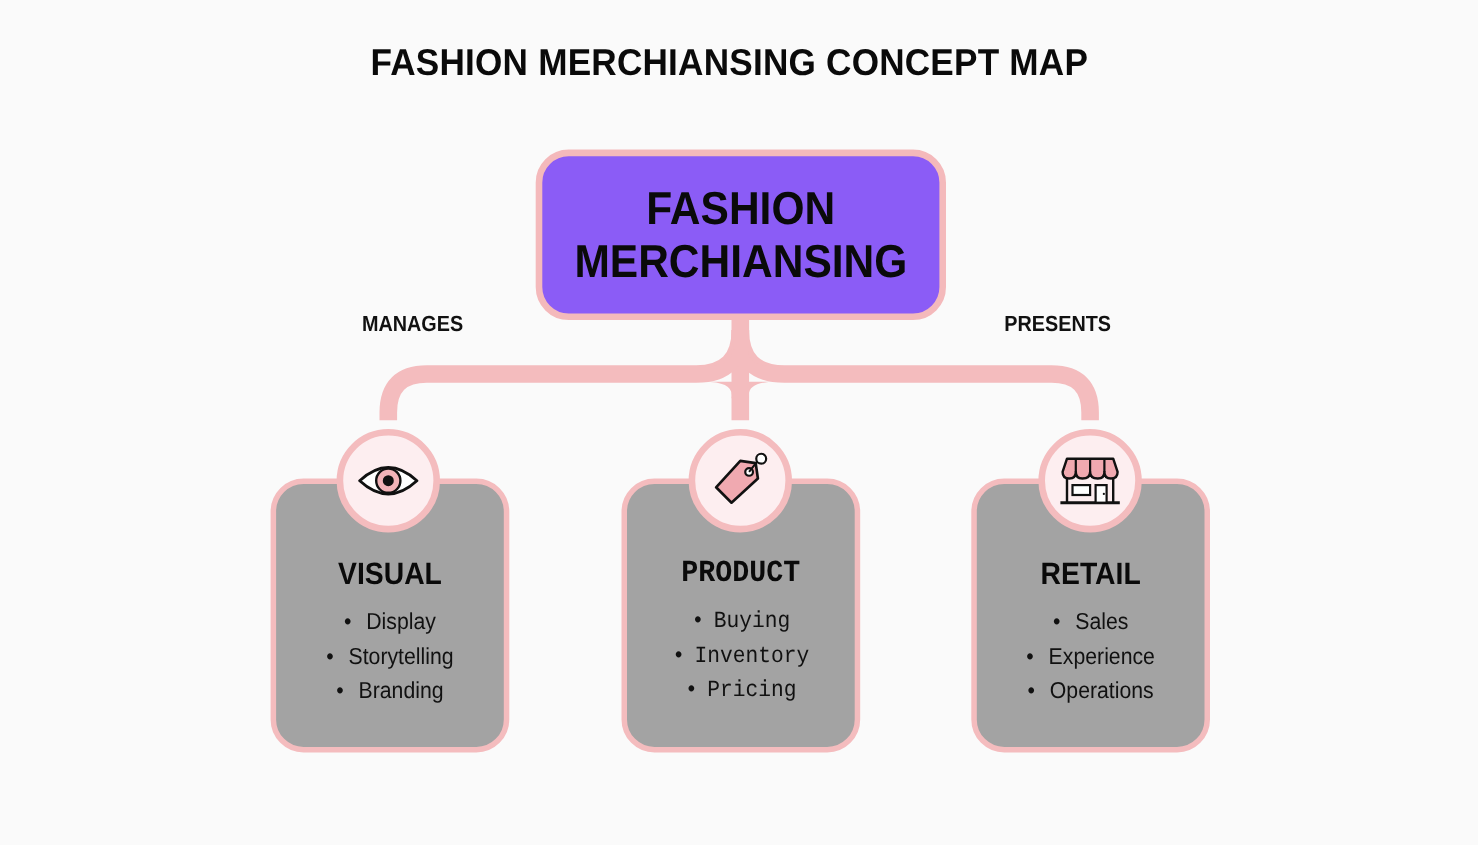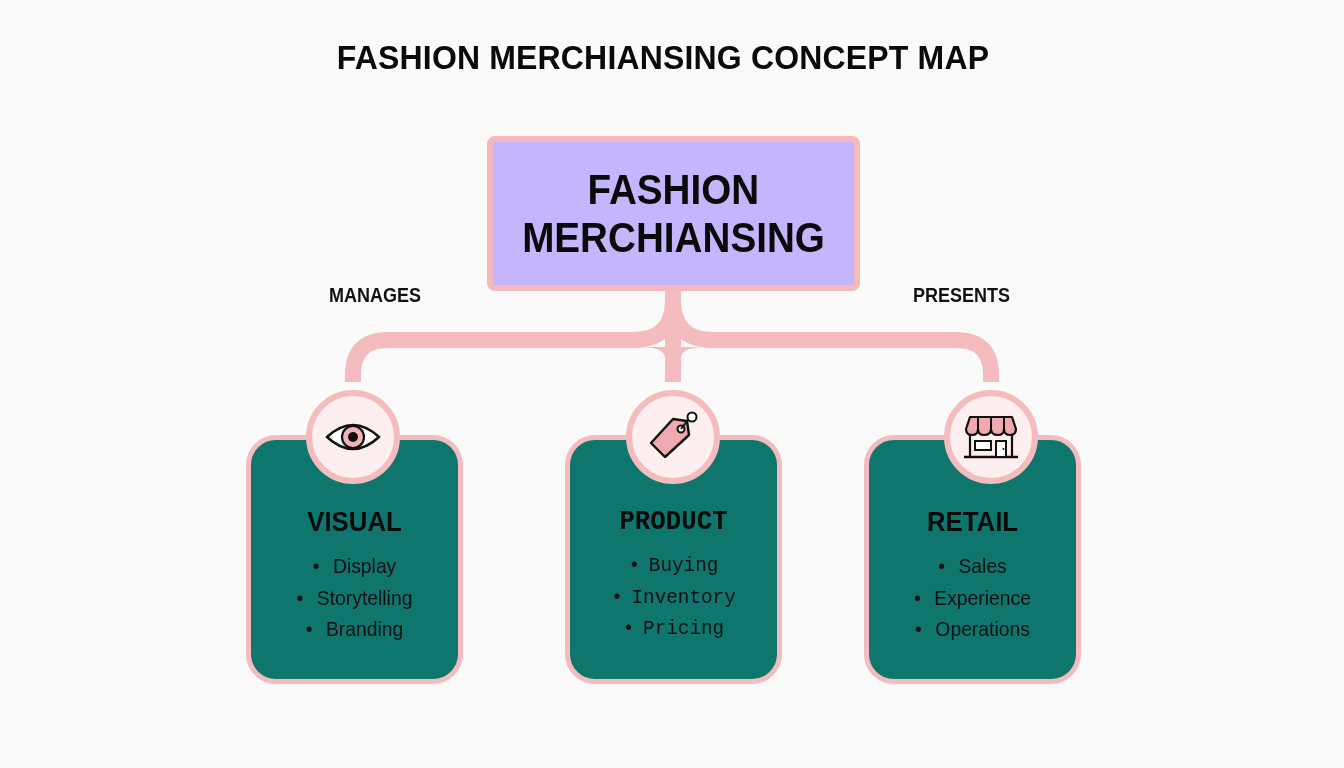--- a/index.html
+++ b/index.html
@@ -19,22 +19,22 @@
     letter-spacing: 0.2px;
     transform: scaleX(0.94);
     color: #0a0a0a;
   }
   .connectors { position: absolute; left: 0; top: 0; }
   .main-box {
     position: absolute;
     left: 487px; top: 136px;
     width: 373px; height: 155px;
     border: 6px solid #f4b9bb;
-    border-radius: 8px;
-    background: #c4b5fd;
+    border-radius: 30px;
+    background: #8b5cf6;
     display: flex; flex-direction: column;
     align-items: center; justify-content: center;
   }
   .main-box .line {
     font-size: 42px;
     font-weight: 700;
     line-height: 48px;
     color: #0a0a0a;
     transform: scaleX(0.92);
   }
@@ -48,21 +48,21 @@
   }
   .rel-left { left: 329px; top: 284px; }
   .rel-right { left: 913px; top: 284px; }
 
   .card {
     position: absolute;
     top: 435px;
     width: 217px; height: 249px;
     border: 5px solid #f4bcbe;
     border-radius: 30px;
-    background: #0f766e;
+    background: #a3a3a3;
   }
   .card .card-title {
     position: absolute;
     left: 0; right: 0; top: 66px;
     text-align: center;
     font-size: 28px;
     font-weight: 700;
     color: #0a0a0a;
     transform: scaleX(0.92);
   }
@@ -163,21 +163,21 @@
 </div>
 <div class="icon-circle" style="left:626px;">
   <svg width="60" height="60" viewBox="0 0 60 60">
     <path d="M8 36 L30 12 L44 14 L46 28 L22 50 Z" fill="#f0a9b0" stroke="#111" stroke-width="2.4" stroke-linejoin="round"></path>
     <circle cx="38" cy="22" r="3.5" fill="#fff" stroke="#111" stroke-width="2"></circle>
     <path d="M38 22 Q44 14 48 10" fill="none" stroke="#111" stroke-width="1.8"></path>
     <circle cx="49" cy="10" r="4.5" fill="#fff" stroke="#111" stroke-width="2"></circle>
   </svg>
 </div>
 
-<div class="card" style="left:864px;">
+<div class="card" style="left:883px;">
   <div class="card-title">RETAIL</div>
   <ul>
     <li>
         <span class="bullet">•</span>
         <span class="text">Sales</span>
       </li>
     <li>
         <span class="bullet">•</span>
         <span class="text">Experience</span>
       </li>

